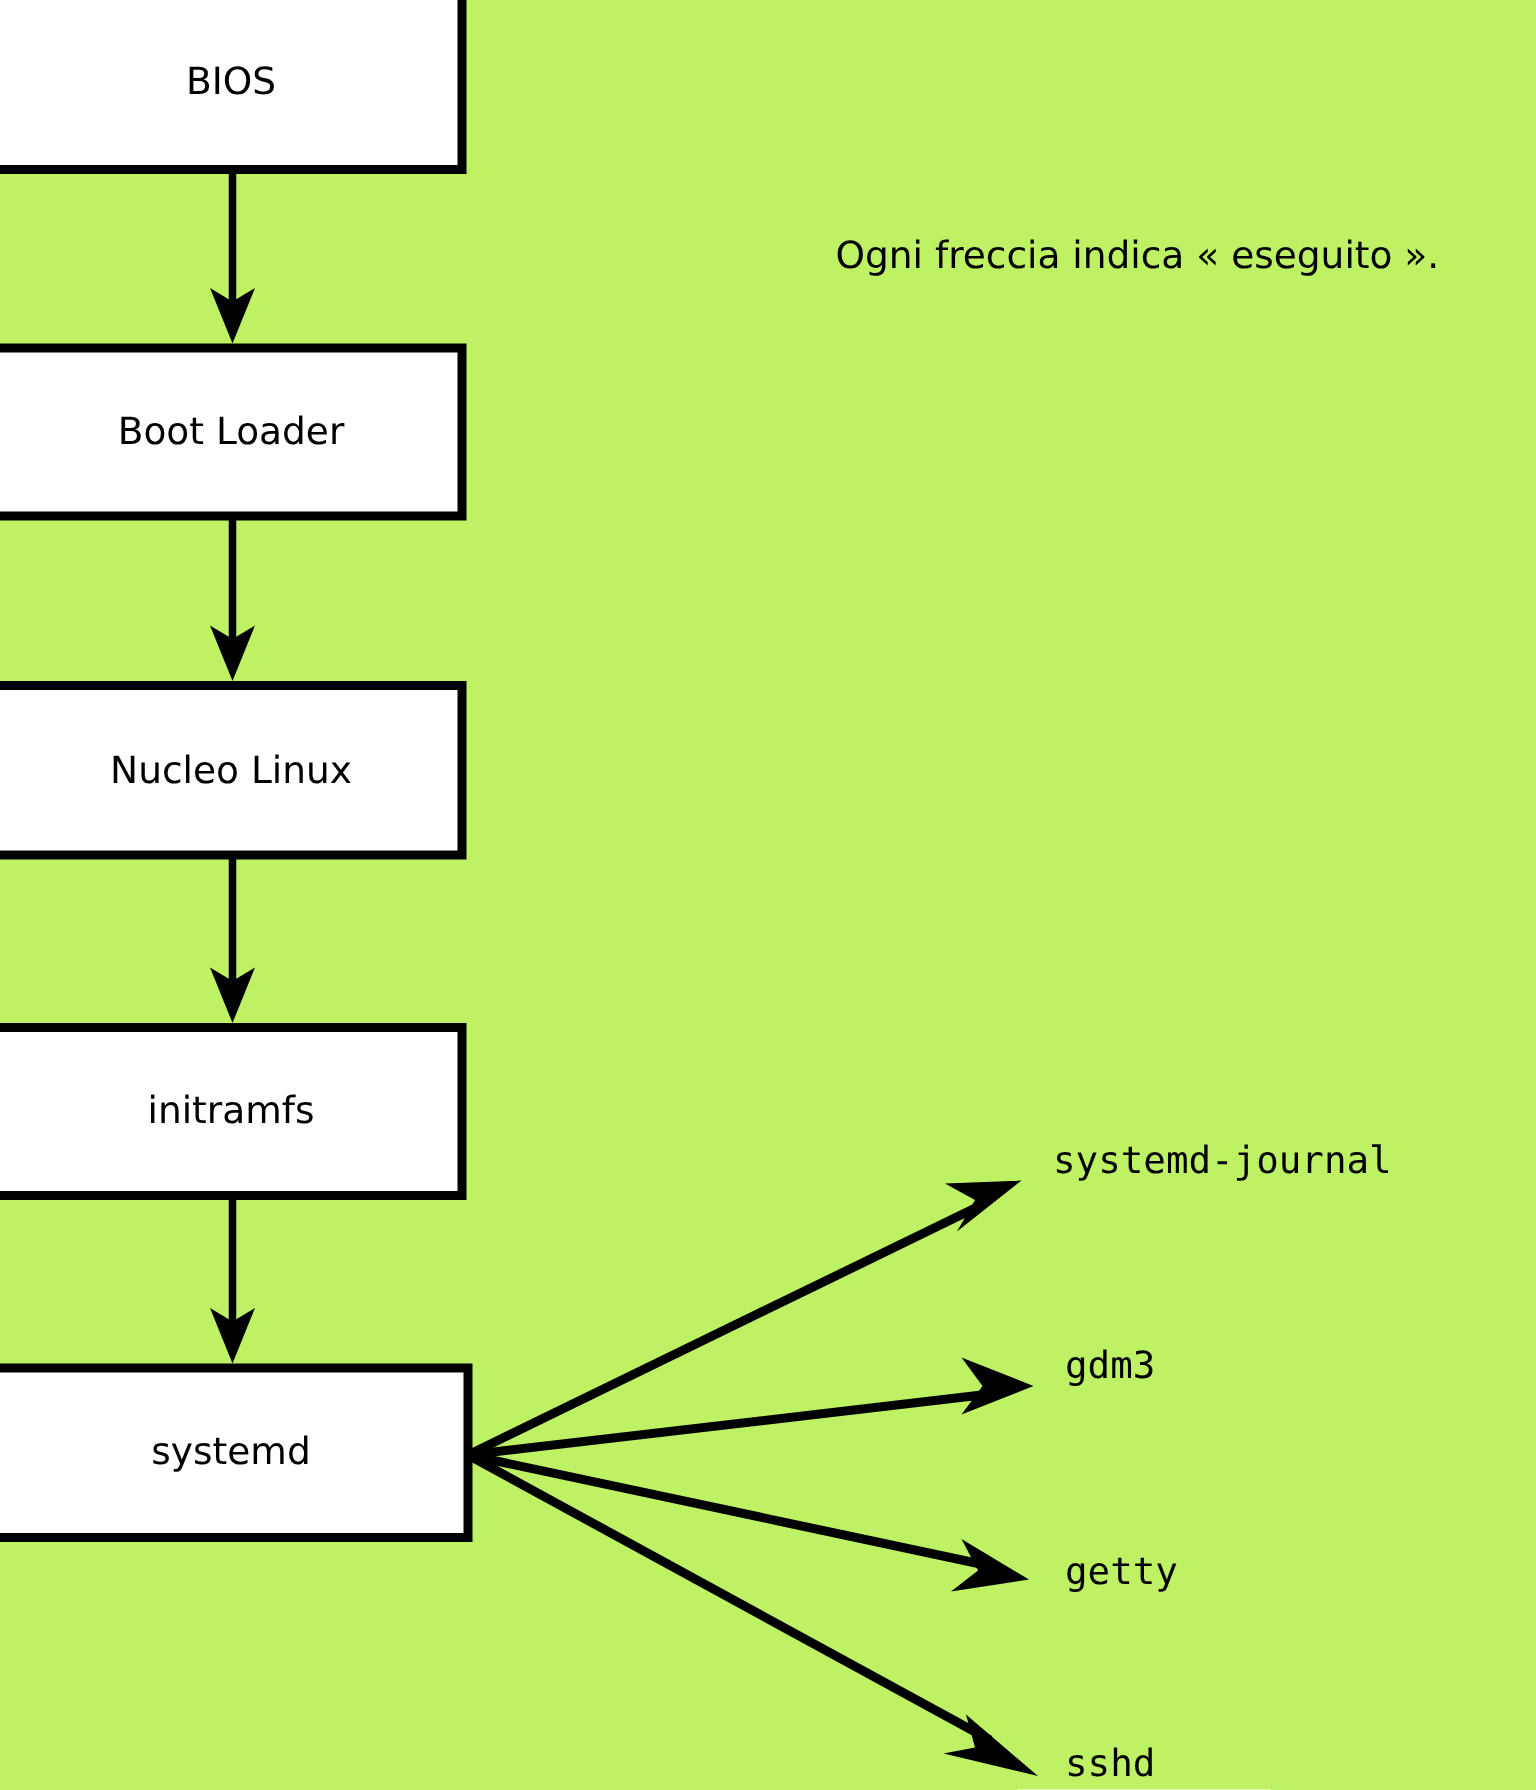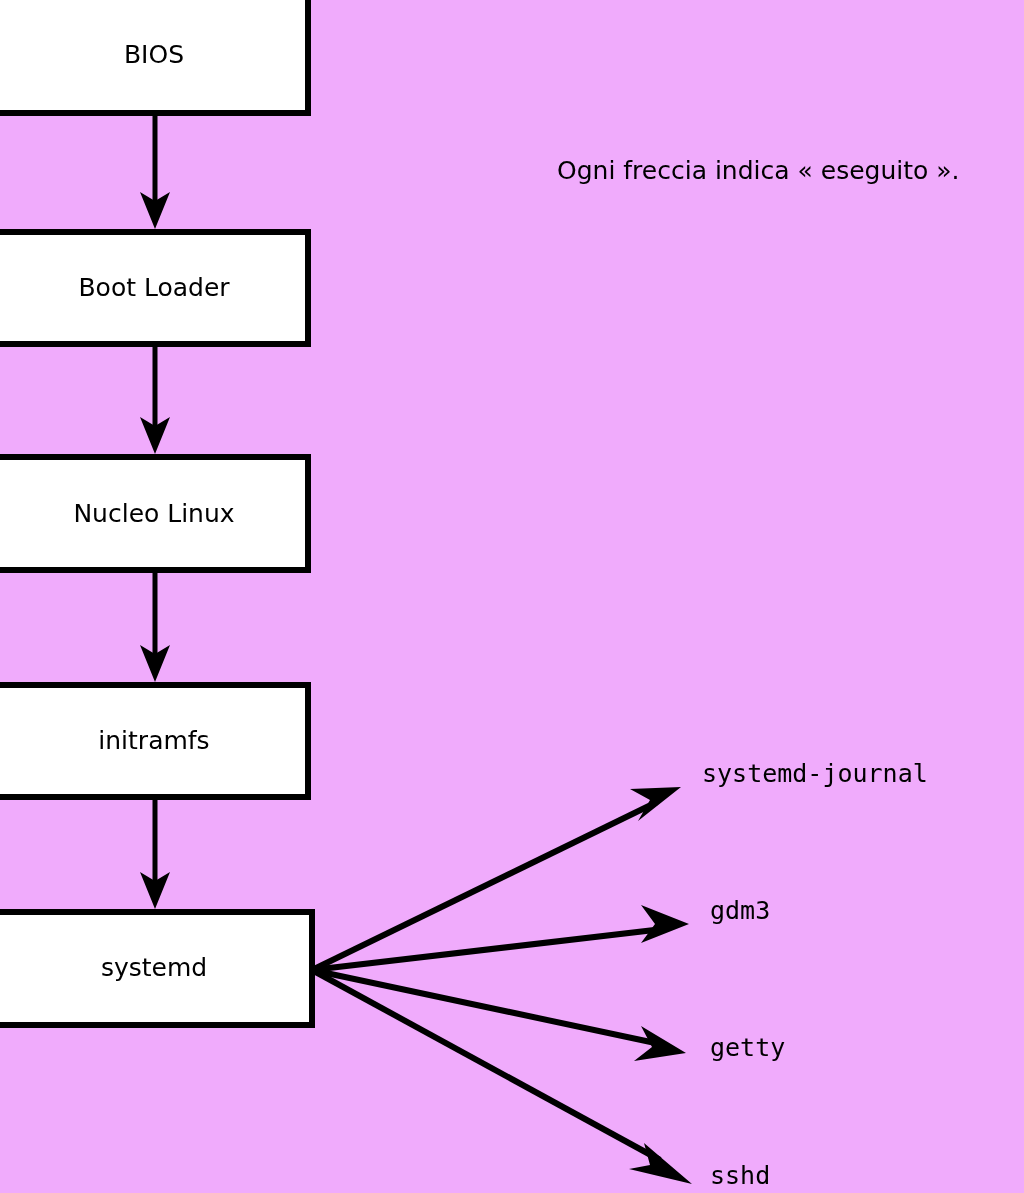--- a/index.html
+++ b/index.html
@@ -4,21 +4,21 @@
 <style>
   html, body {
     margin: 0;
     padding: 0;
     background: #ffffff;
   }
   #canvas {
     position: relative;
     width: 1024px;
     height: 1193px;
-    background: #f0abfc;
+    background: #bef264;
     overflow: hidden;
     font-family: "DejaVu Sans", sans-serif;
   }
   #diagram-svg {
     position: absolute;
     left: 0;
     top: 0;
     width: 1024px;
     height: 1193px;
   }

